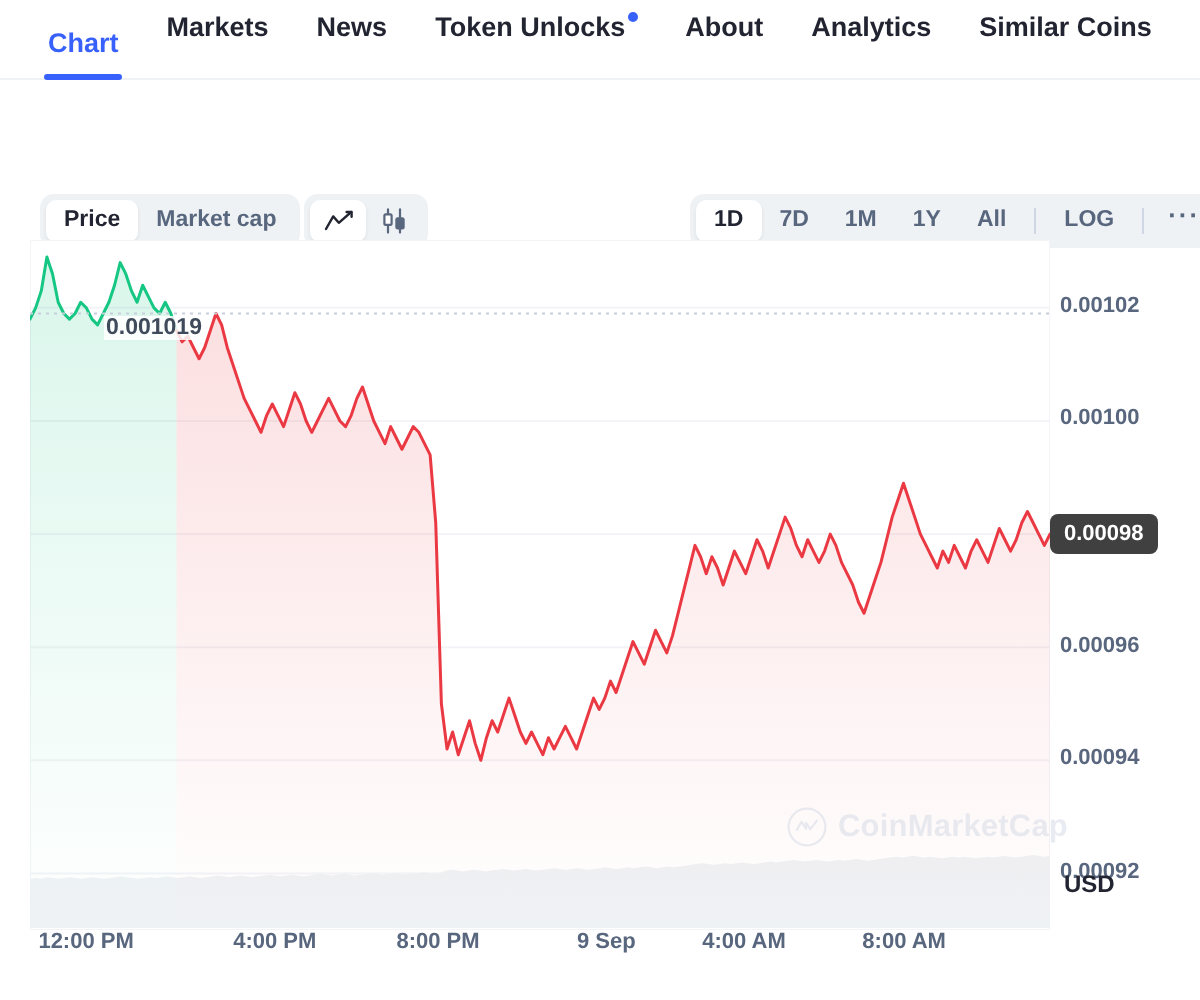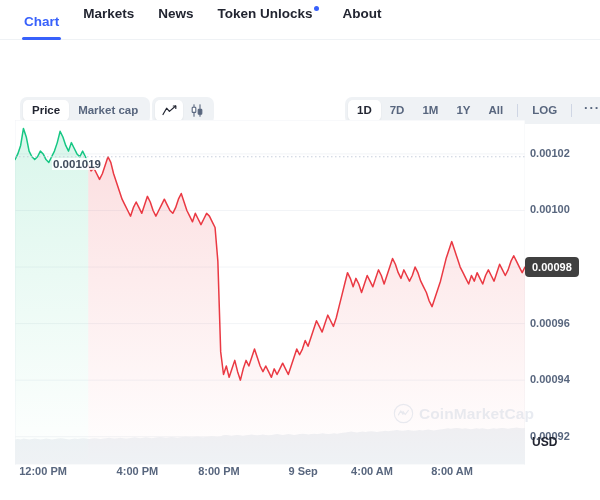--- a/index.html
+++ b/index.html
@@ -230,20 +230,26 @@
     <span>Markets</span>
   </div>
   <div class="nav-tab">
     <span>News</span>
   </div>
   <div class="nav-tab">
     <span>Token Unlocks</span><span class="tab-dot"></span>
   </div>
   <div class="nav-tab">
     <span>About</span>
+  </div>
+  <div class="nav-tab">
+    <span>Analytics</span>
+  </div>
+  <div class="nav-tab">
+    <span>Similar Coins</span>
   </div>
 </div>
 
 <div id="chart-toolbar">
 
   <div class="seg-group" id="price-marketcap-group">
     <div class="seg-btn active">Price</div>
     <div class="seg-btn">Market cap</div>
   </div>
 

